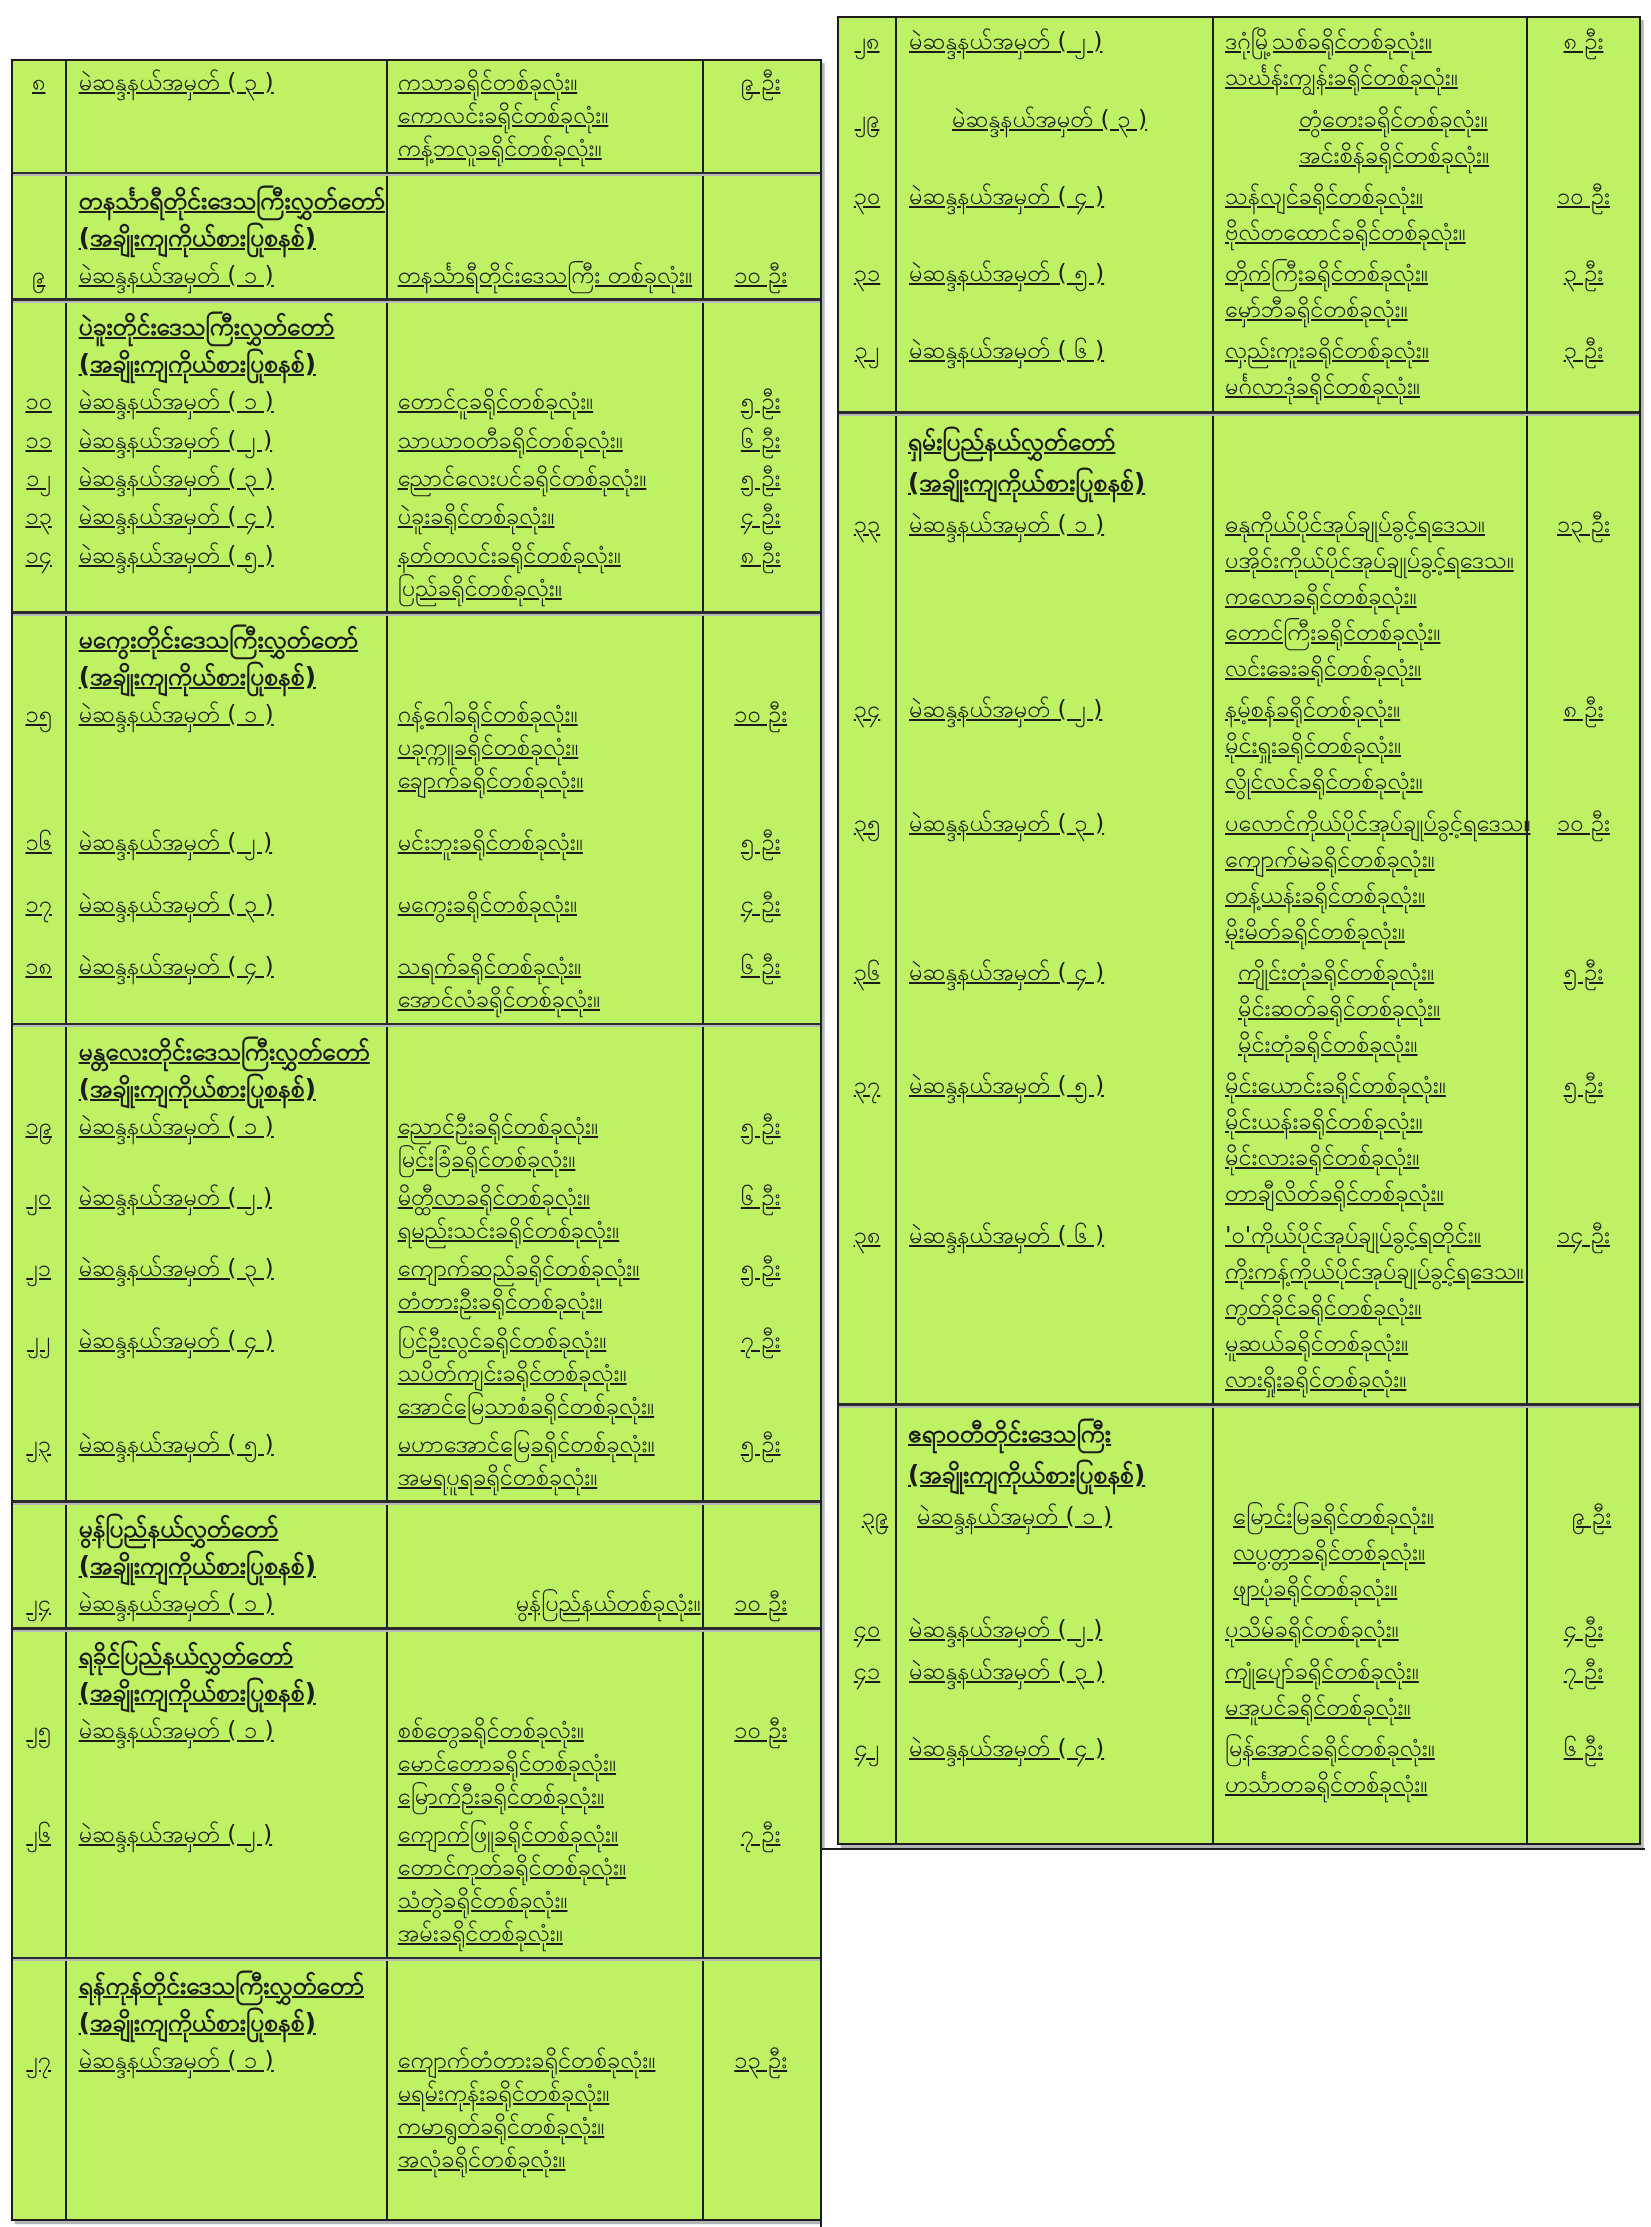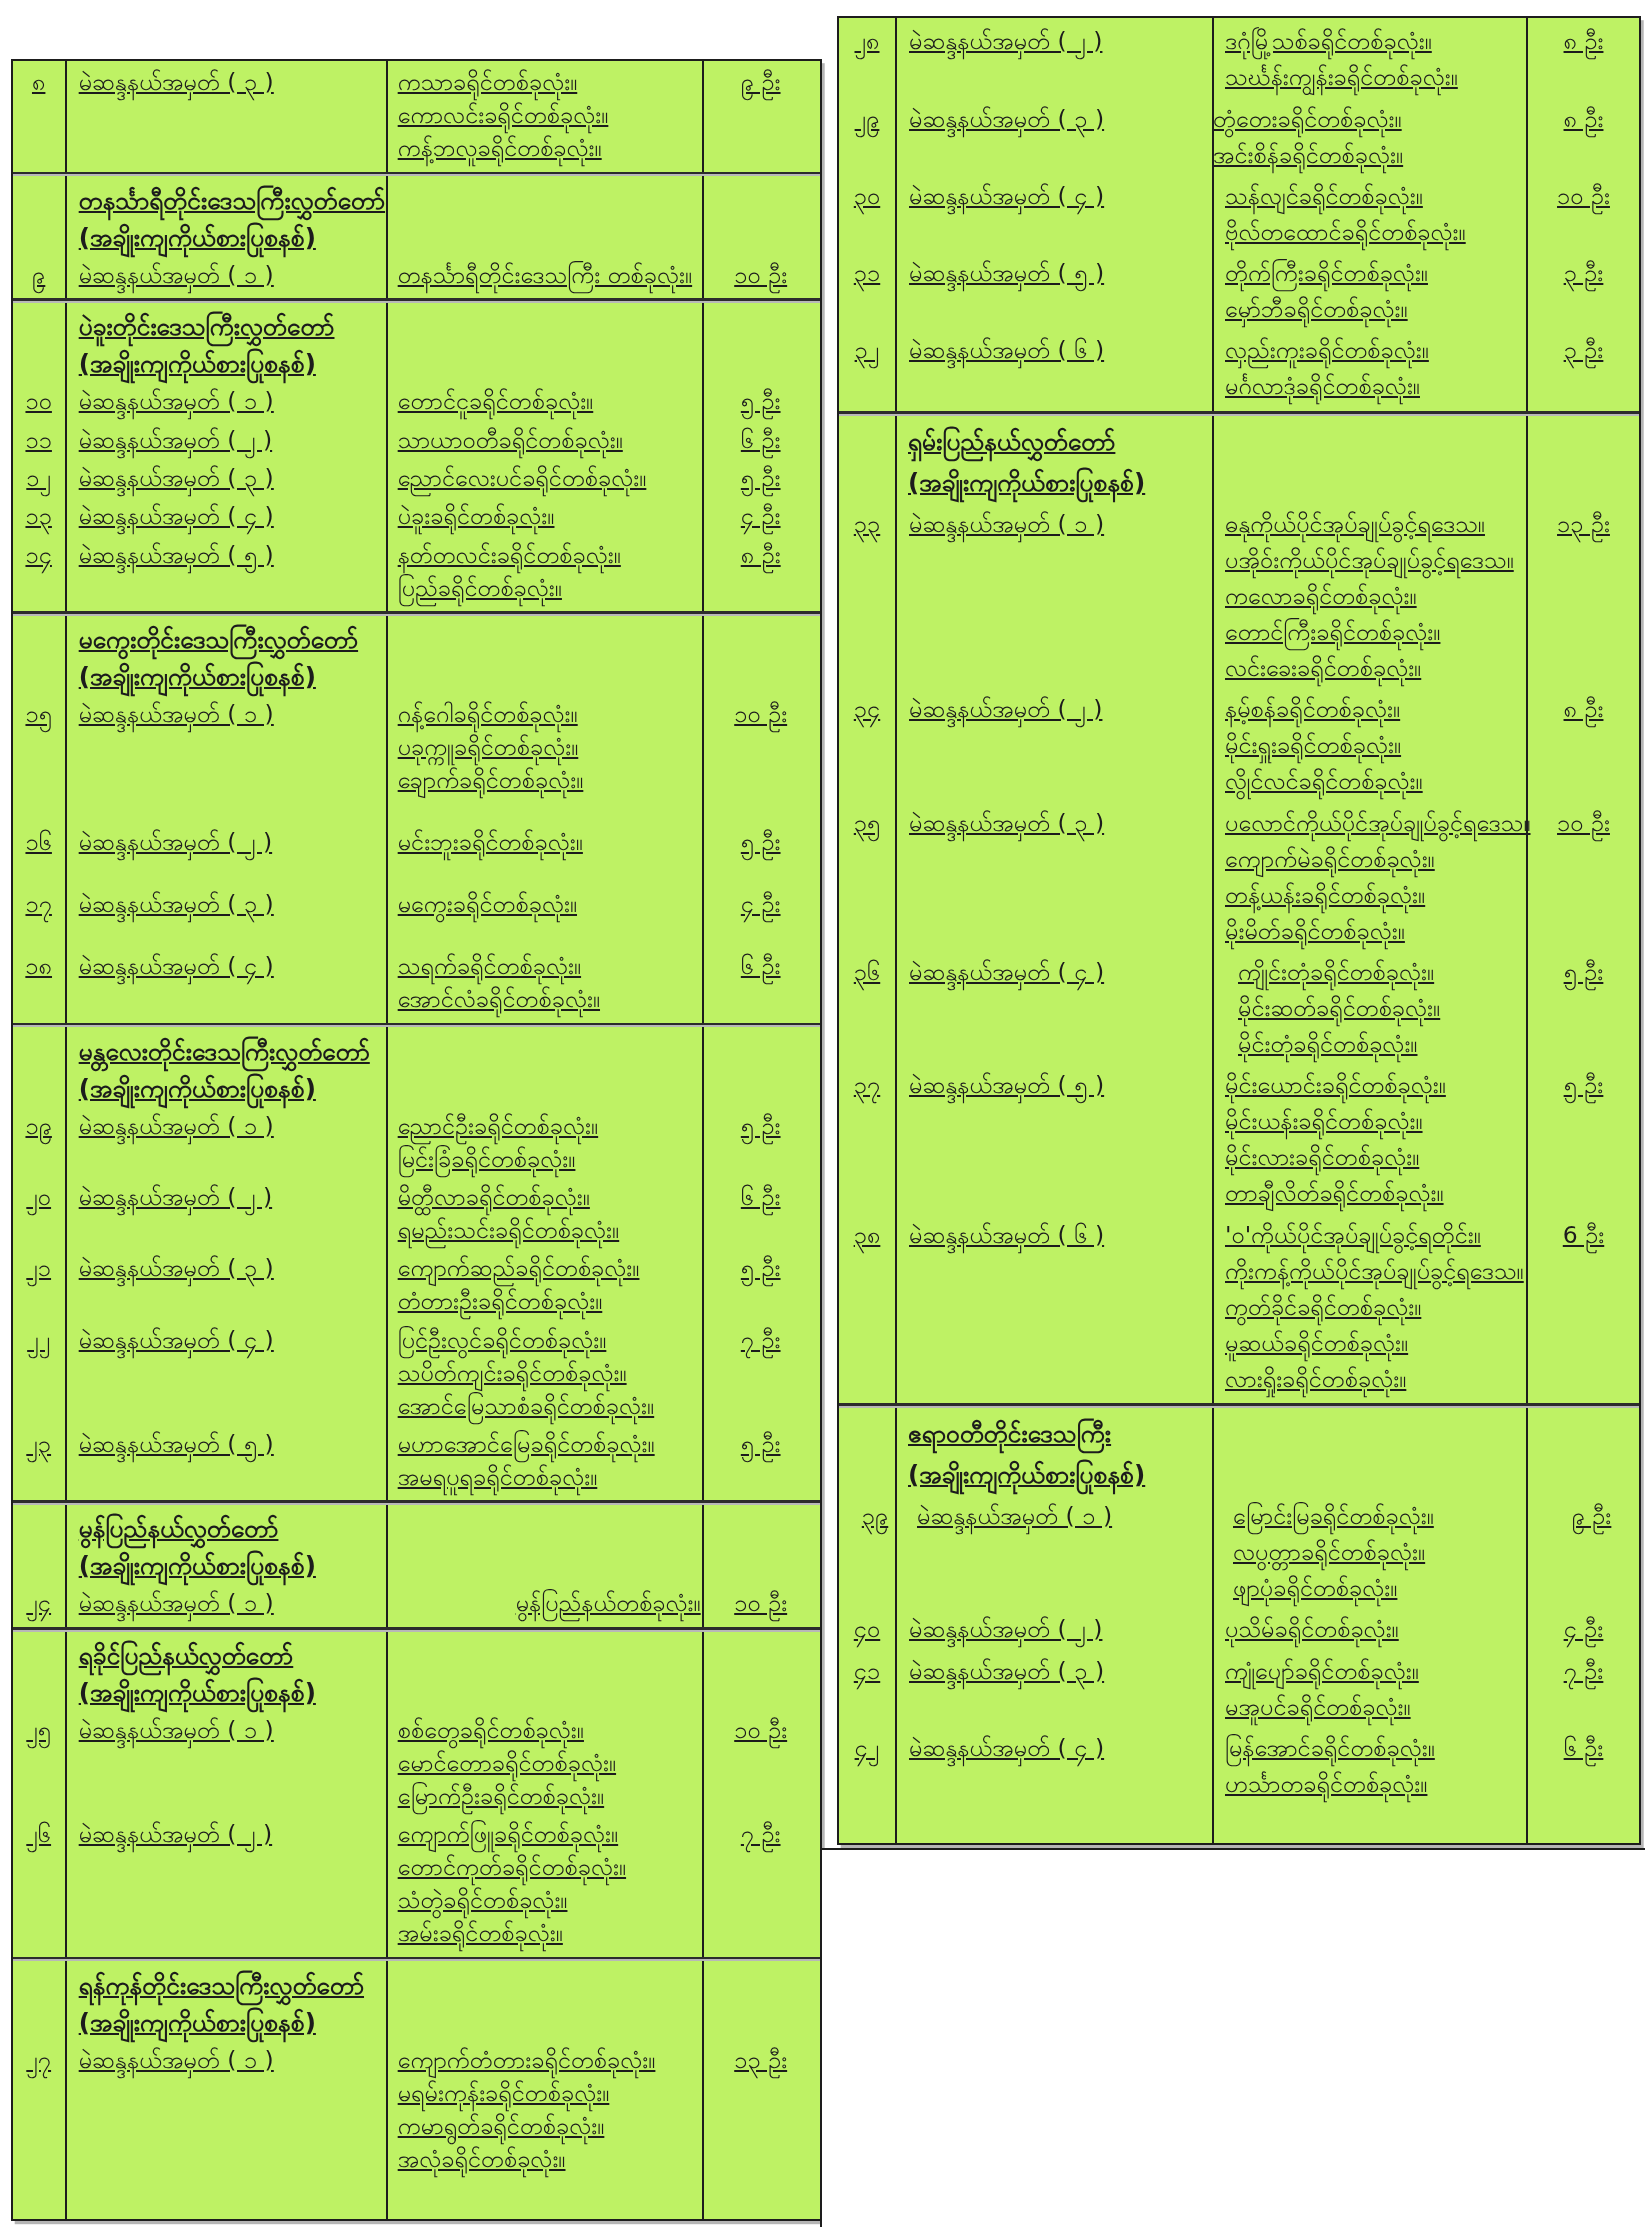--- a/index.html
+++ b/index.html
@@ -277,21 +277,21 @@
         <div class="section">
           <div class="t-row" style="grid-template-columns: 56px 317px 315px 113px;">
             <div class="c-no">၂၈</div>
             <div class="c-con" style="padding-left: 14px;">မဲဆန္ဒနယ်အမှတ် ( ၂ )</div>
             <div class="c-town" style="padding-left: 13px;">
               <div class="line">ဒဂုံမြို့သစ်ခရိုင်တစ်ခုလုံး။</div>
               <div class="line">သင်္ဃန်းကျွန်းခရိုင်တစ်ခုလုံး။</div>
             </div>
             <div class="c-cnt">၈ ဦး</div>
           </div>
-          <div class="t-row" style="grid-template-columns: 56px 317px 315px 113px;">
+          <div class="t-row" style="grid-template-columns: 56px 317px 315px 113px; gap: 43px;">
             <div class="c-no">၂၉</div>
             <div class="c-con" style="padding-left: 14px;">မဲဆန္ဒနယ်အမှတ် ( ၃ )</div>
             <div class="c-town" style="padding-left: 1px;">
               <div class="line">တွံတေးခရိုင်တစ်ခုလုံး။</div>
               <div class="line">အင်းစိန်ခရိုင်တစ်ခုလုံး။</div>
             </div>
             <div class="c-cnt">၈ ဦး</div>
           </div>
           <div class="t-row" style="grid-template-columns: 56px 317px 315px 113px;">
             <div class="c-no">၃၀</div>
@@ -384,21 +384,21 @@
           <div class="t-row" style="grid-template-columns: 56px 317px 315px 113px;">
             <div class="c-no">၃၈</div>
             <div class="c-con" style="padding-left: 14px;">မဲဆန္ဒနယ်အမှတ် ( ၆ )</div>
             <div class="c-town" style="padding-left: 13px;">
               <div class="line">'ဝ'ကိုယ်ပိုင်အုပ်ချုပ်ခွင့်ရတိုင်း။</div>
               <div class="line">ကိုးကန့်ကိုယ်ပိုင်အုပ်ချုပ်ခွင့်ရဒေသ။</div>
               <div class="line">ကွတ်ခိုင်ခရိုင်တစ်ခုလုံး။</div>
               <div class="line">မူဆယ်ခရိုင်တစ်ခုလုံး။</div>
               <div class="line">လားရှိုးခရိုင်တစ်ခုလုံး။</div>
             </div>
-            <div class="c-cnt">6 ဦး</div>
+            <div class="c-cnt">၁၄ ဦး</div>
           </div>
         </div>
         <div class="divider"></div>
         <div class="section">
           <div class="sec-head" style="padding-left: 69px;">
             <div class="hline">ဧရာဝတီတိုင်းဒေသကြီး</div>
             <div class="hline">(အချိုးကျကိုယ်စားပြုစနစ်)</div>
           </div>
           <div class="t-row" style="grid-template-columns: 56px 317px 315px 113px; padding-left: 8px;">
             <div class="c-no">၃၉</div>

